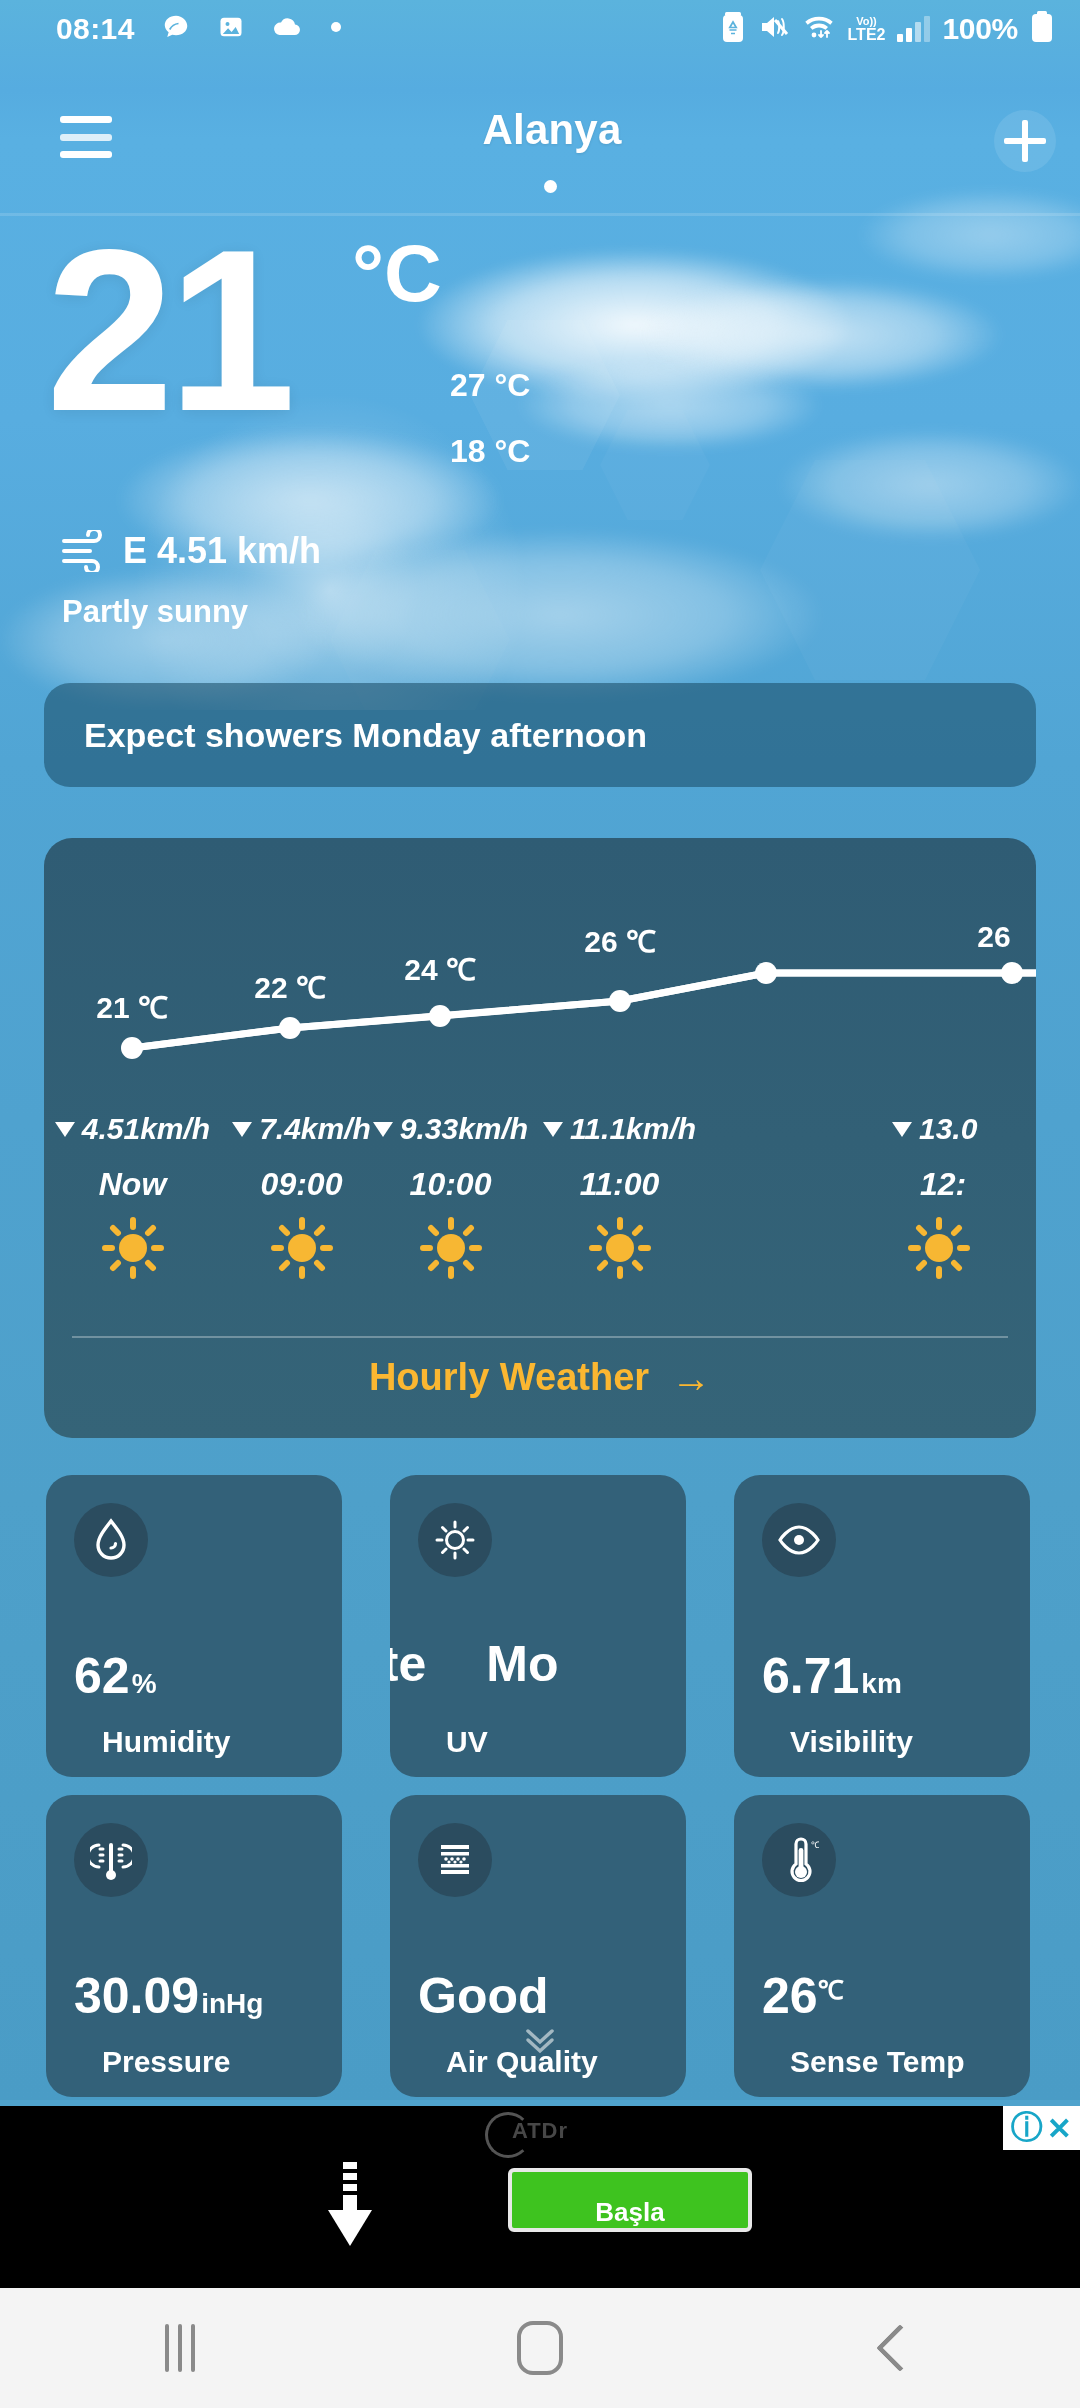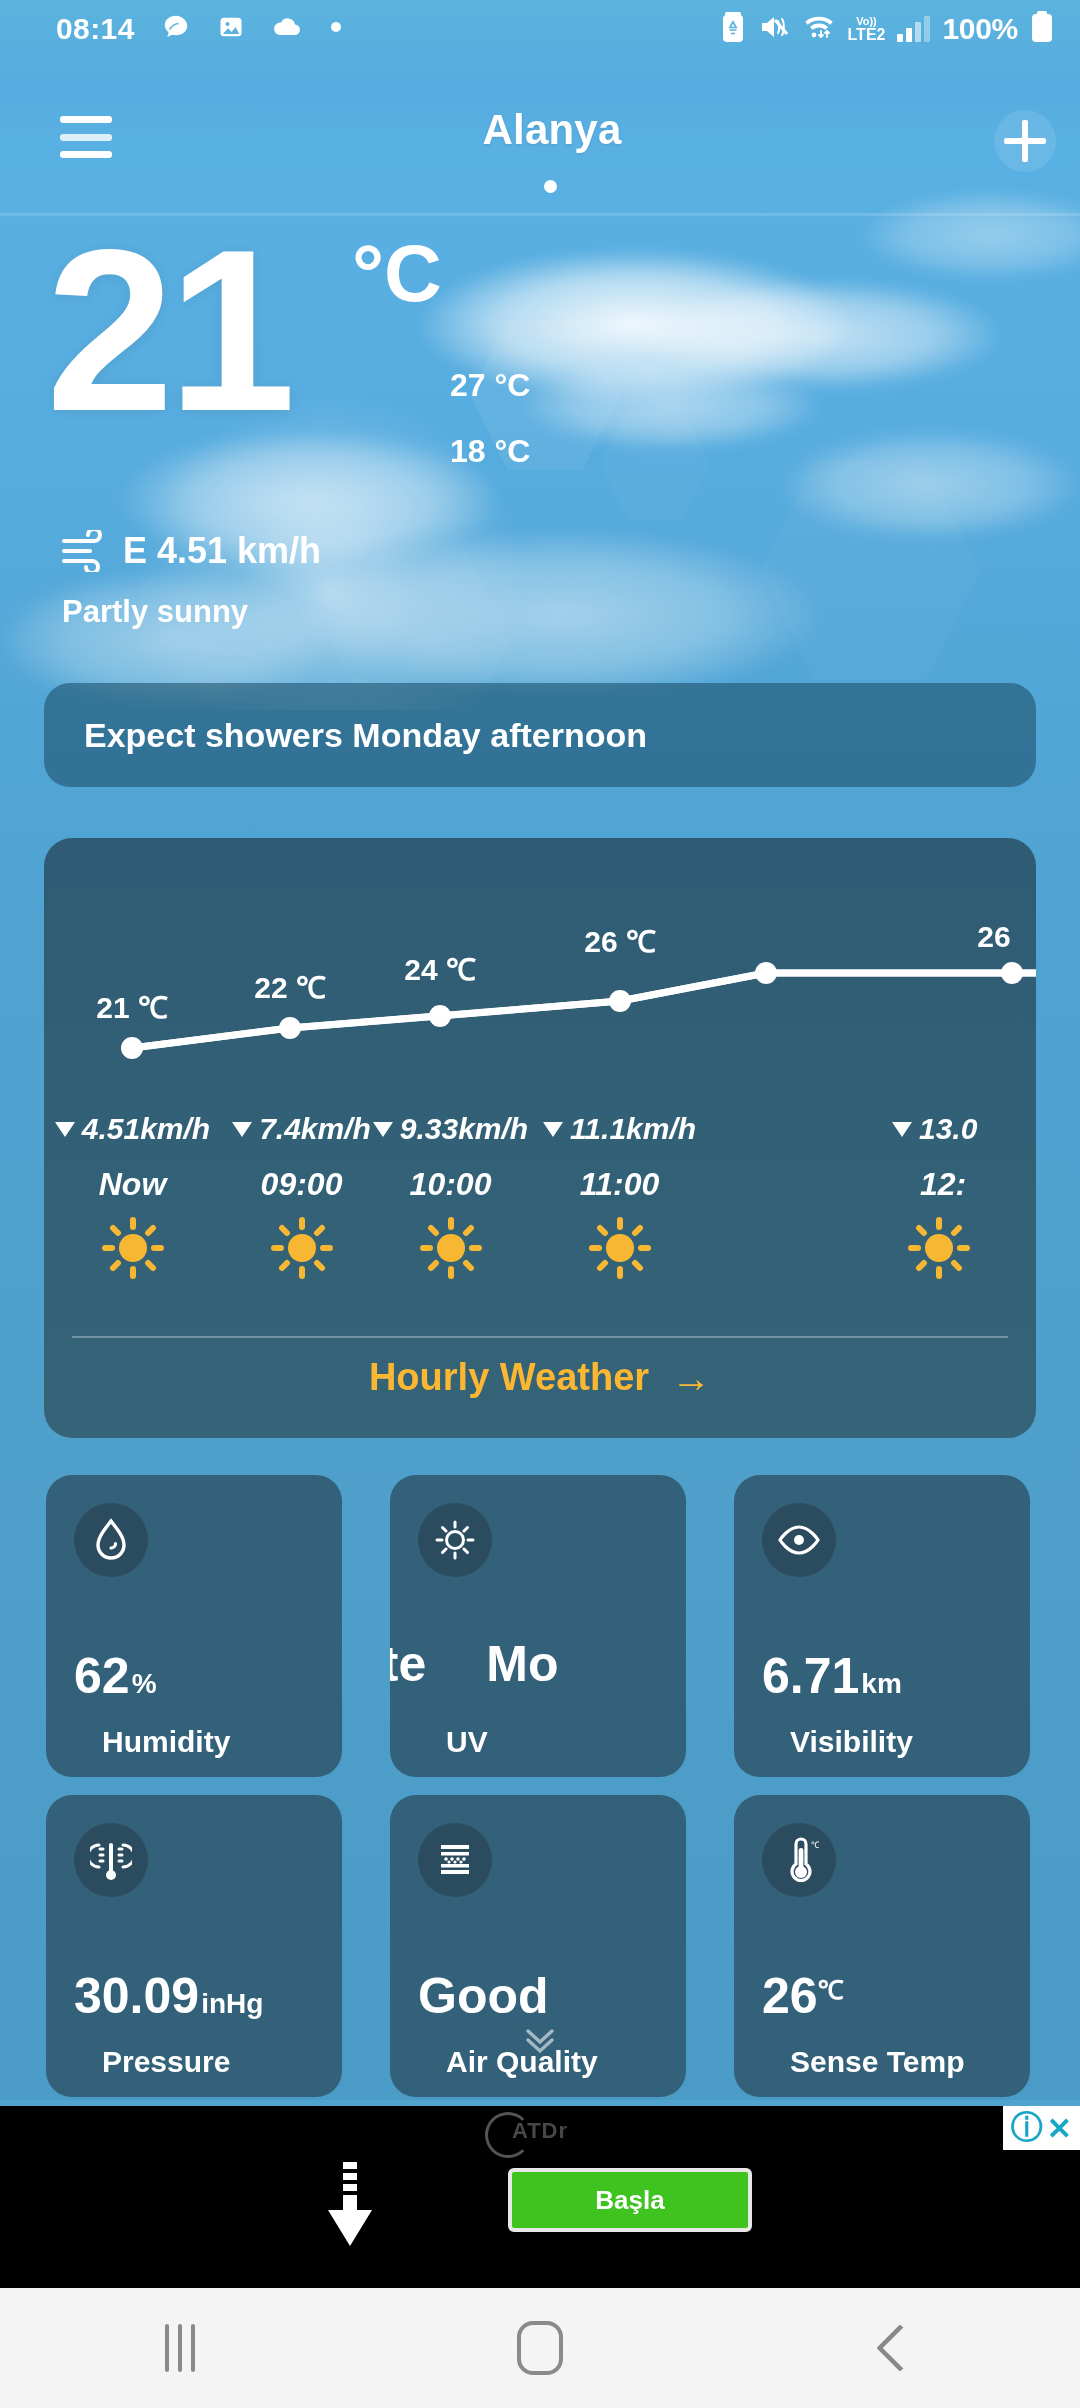--- a/index.html
+++ b/index.html
@@ -215,21 +215,21 @@
   }
   .ad-wm-ring {
     position: absolute; left: 50%; top: 6px; margin-left: -55px;
     width: 46px; height: 46px; border: 3px solid #6a6a6a; border-radius: 50%;
     border-right-color: transparent; opacity: .8;
   }
   .ad-arrow { position: absolute; left: 322px; top: 52px; }
   .ad-cta {
     position: absolute; left: 508px; top: 62px; width: 244px; height: 64px;
     background: #3ec31f; border: 4px solid #e8e8e8; border-radius: 6px;
-    display: flex; align-items: center; justify-content: center;
+    display: flex; align-items: flex-end; justify-content: center;
     color: #fff; font-size: 26px; font-weight: 700;
     box-shadow: 0 2px 5px rgba(0,0,0,.4);
   }
   .ad-ctrl {
     position: absolute; right: 0; top: 0; height: 44px; background: #fff;
     display: flex; align-items: center; gap: 4px; padding: 0 8px;
   }
   .ad-i, .ad-x { color: #18a6c8; font-weight: 700; }
   .ad-i { font-size: 32px; font-family: "Liberation Serif", serif; }
   .ad-x { font-size: 30px; }

